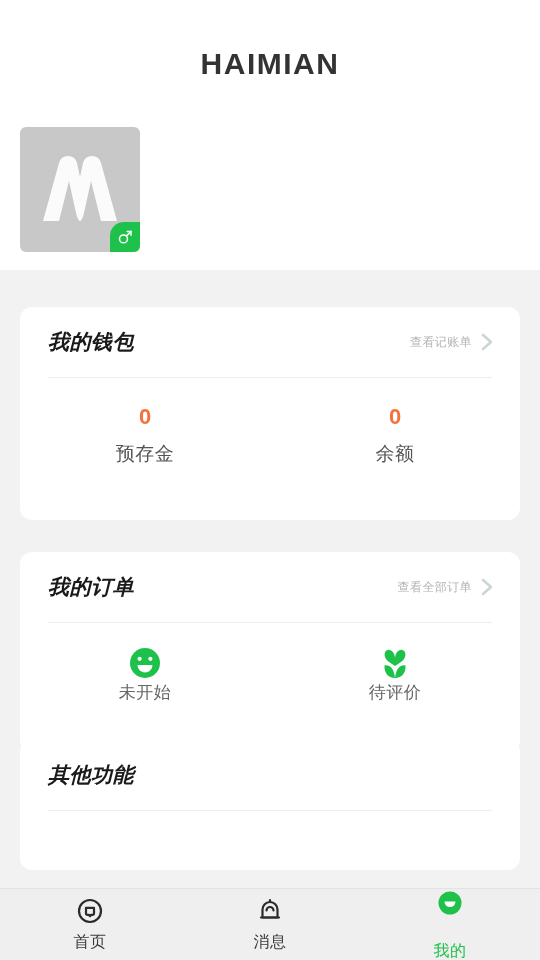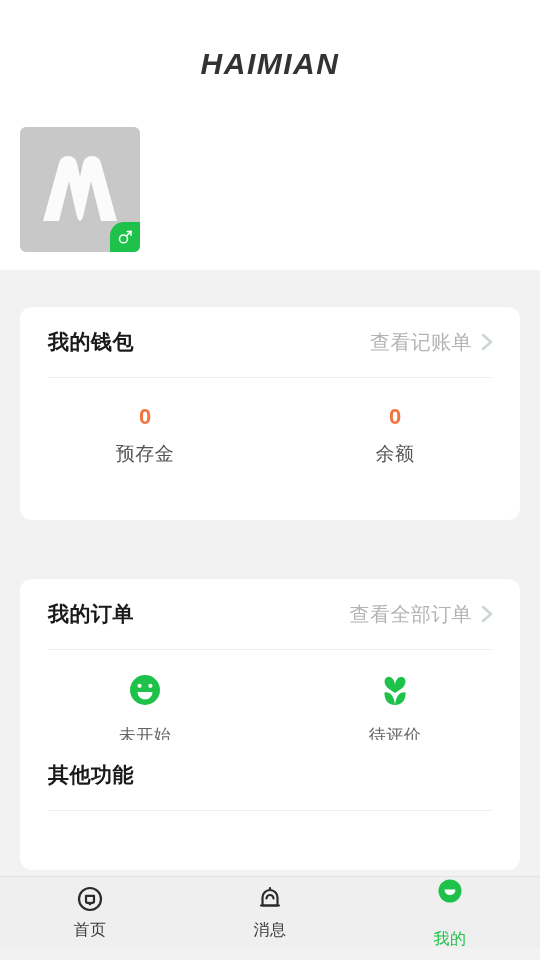--- a/index.html
+++ b/index.html
@@ -18,21 +18,20 @@
     padding-top:46px;
     position:relative;
   }
   .app-title {
     text-align:center;
     font-size:30px;
     font-weight:bold;
     letter-spacing:1.5px;
     color:#333333;
     line-height:1.2;
-    font-style:italic;
   }
   .avatar-wrap {
     position:absolute;
     left:20px;
     top:127px;
     width:120px;
     height:125px;
   }
   .avatar {
     width:120px; height:125px;
@@ -57,44 +56,45 @@
   
   .card {
     position:absolute;
     left:20px;
     width:500px;
     background:#ffffff;
     border-radius:12px;
     overflow:hidden;
   }
   #wallet-card { top:307px; height:213px; }
-  #orders-card { top:579px; height:201px; }
+  #orders-card { top:552px; height:201px; }
   #other-card  { top:740px; height:130px; }
 
   .card-head {
     height:70px;
     display:flex;
     align-items:center;
     padding:0 22px 0 28px;
     position:relative;
   }
   .card-title {
     font-size:21px;
     font-weight:bold;
     color:#1a1a1a;
     letter-spacing:0.5px;
+    font-style:italic;
   }
   .card-action {
     margin-left:auto;
     display:flex;
     align-items:center;
     gap:2px;
   }
   .card-action-text {
-    font-size:20px;
+    font-size:12px;
     color:#b3b3b3;
     letter-spacing:0.4px;
   }
   .chevron { width:24px; height:24px; display:block; }
   .divider {
     height:1px;
     background:#eeeeee;
     margin:0 28px;
   }
 
@@ -120,34 +120,33 @@
   
   .order-items {
     display:flex;
     padding-top:22px;
   }
   .order-item {
     flex:1;
     display:flex;
     flex-direction:column;
     align-items:center;
-    gap:16px;
     cursor:pointer;
   }
   .order-icon { width:36px; height:36px; display:block; }
   .order-label {
     font-size:17px;
     color:#666666;
     letter-spacing:0.5px;
   }
 
   
   .tabbar {
     position:absolute;
-    left:0; bottom:12px;
+    left:0; bottom:0;
     width:540px; height:72px;
     background:#efefef;
     border-top:1px solid #e2e2e2;
     display:flex;
   }
   .tab {
     flex:1;
     display:flex;
     flex-direction:column;
     align-items:center;

